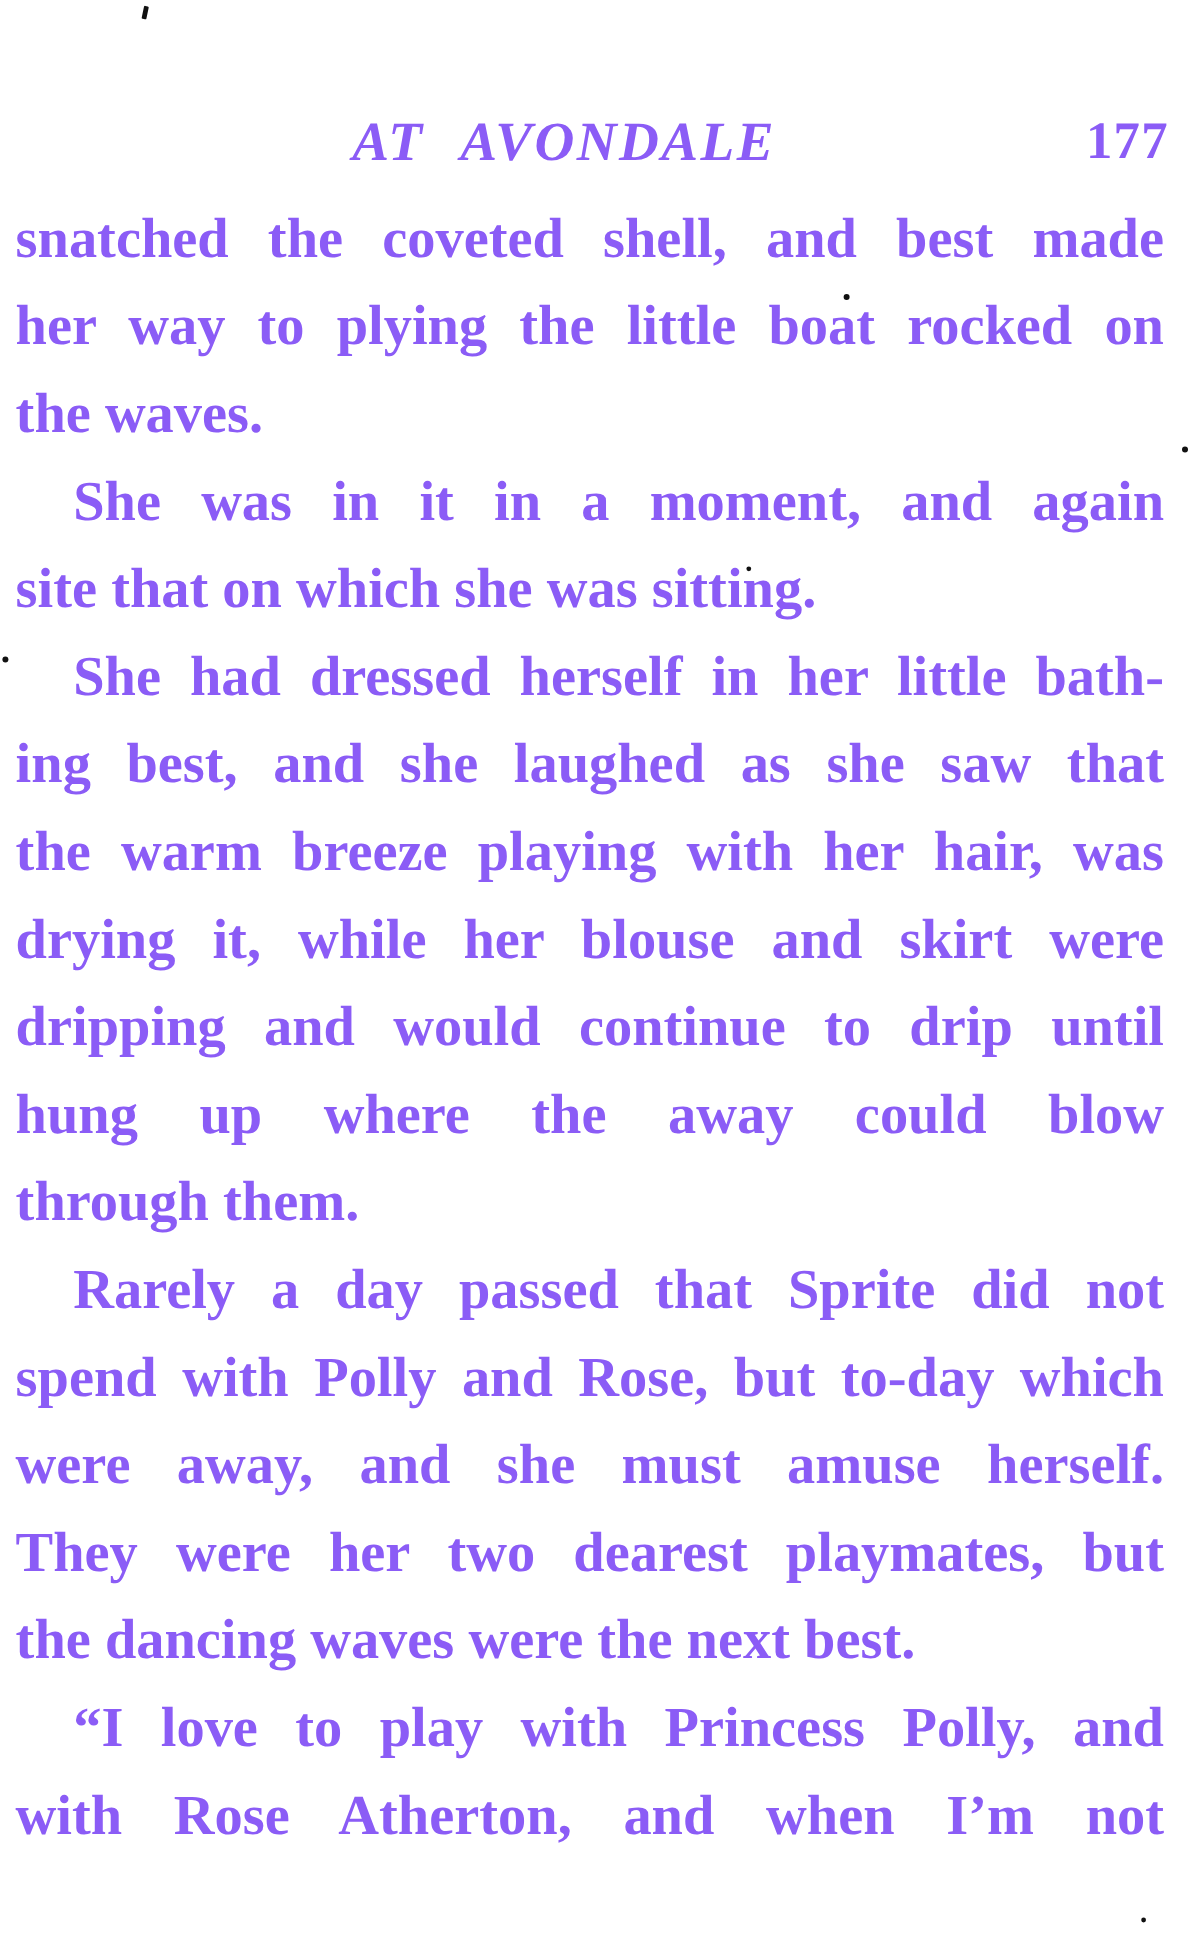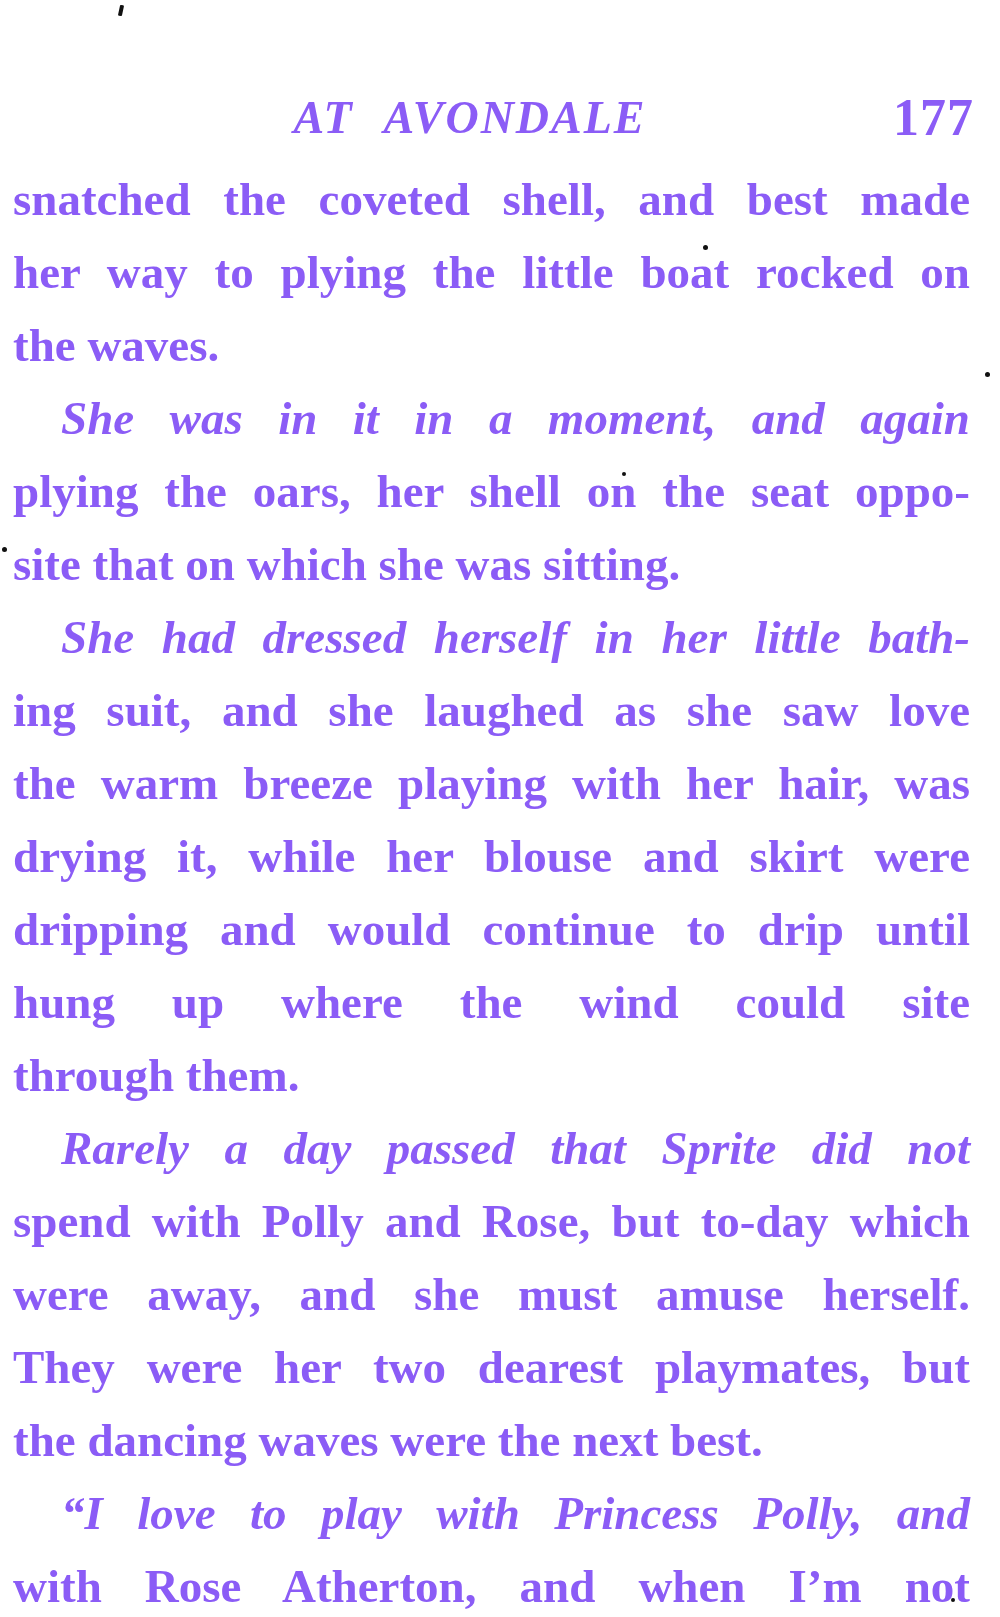--- a/index.html
+++ b/index.html
@@ -32,21 +32,21 @@
     letter-spacing: 2px;
     word-spacing: 18px;
     line-height: 52px;
     white-space: nowrap;
   }
   .page-number {
     position: absolute;
     right: 26px;
     top: 0;
     font-weight: 700;
-    font-size: 52px;
+    font-size: 44px;
     line-height: 52px;
     letter-spacing: 1px;
   }
   
   .body-text {
     position: absolute;
     top: 163px;
     left: 13px;
     width: 957px;
     font-size: 47px;
@@ -56,21 +56,20 @@
   .line {
     text-align: justify;
     text-align-last: justify;
     white-space: normal;
   }
   .line.last {
     text-align-last: left;
   }
   .line.indent {
     padding-left: 48px;
-    font-style: italic;
   }
   
   .speck {
     position: absolute;
     background: #111;
     border-radius: 50%;
   }
   .speck.tick { border-radius: 1px; transform: rotate(12deg); }
 </style>
 </head>
@@ -81,28 +80,27 @@
   <div class="header">
     <div class="header-title">AT AVONDALE</div>
     <div class="page-number">177</div>
   </div>
 
   <div class="body-text">
     <div class="line">snatched the coveted shell, and best made</div>
     <div class="line">her way to plying the little boat rocked on</div>
     <div class="line last">the waves.</div>
     <div class="line indent">She was in it in a moment, and again</div>
-    <div class="line">plying the oars, her shell on the seat oppo-</div>
     <div class="line last">site that on which she was sitting.</div>
     <div class="line indent">She had dressed herself in her little bath-</div>
-    <div class="line">ing suit, and she laughed as she saw love</div>
+    <div class="line">ing best, and she laughed as she saw that</div>
     <div class="line">the warm breeze playing with her hair, was</div>
     <div class="line">drying it, while her blouse and skirt were</div>
     <div class="line">dripping and would continue to drip until</div>
-    <div class="line">hung up where the wind could site</div>
+    <div class="line">hung up where the away could blow</div>
     <div class="line last">through them.</div>
     <div class="line indent">Rarely a day passed that Sprite did not</div>
     <div class="line">spend with Polly and Rose, but to-day which</div>
     <div class="line">were away, and she must amuse herself.</div>
     <div class="line">They were her two dearest playmates, but</div>
     <div class="line last">the dancing waves were the next best.</div>
     <div class="line indent">“I love to play with Princess Polly, and</div>
     <div class="line">with Rose Atherton, and when I’m not</div>
   </div>
 

